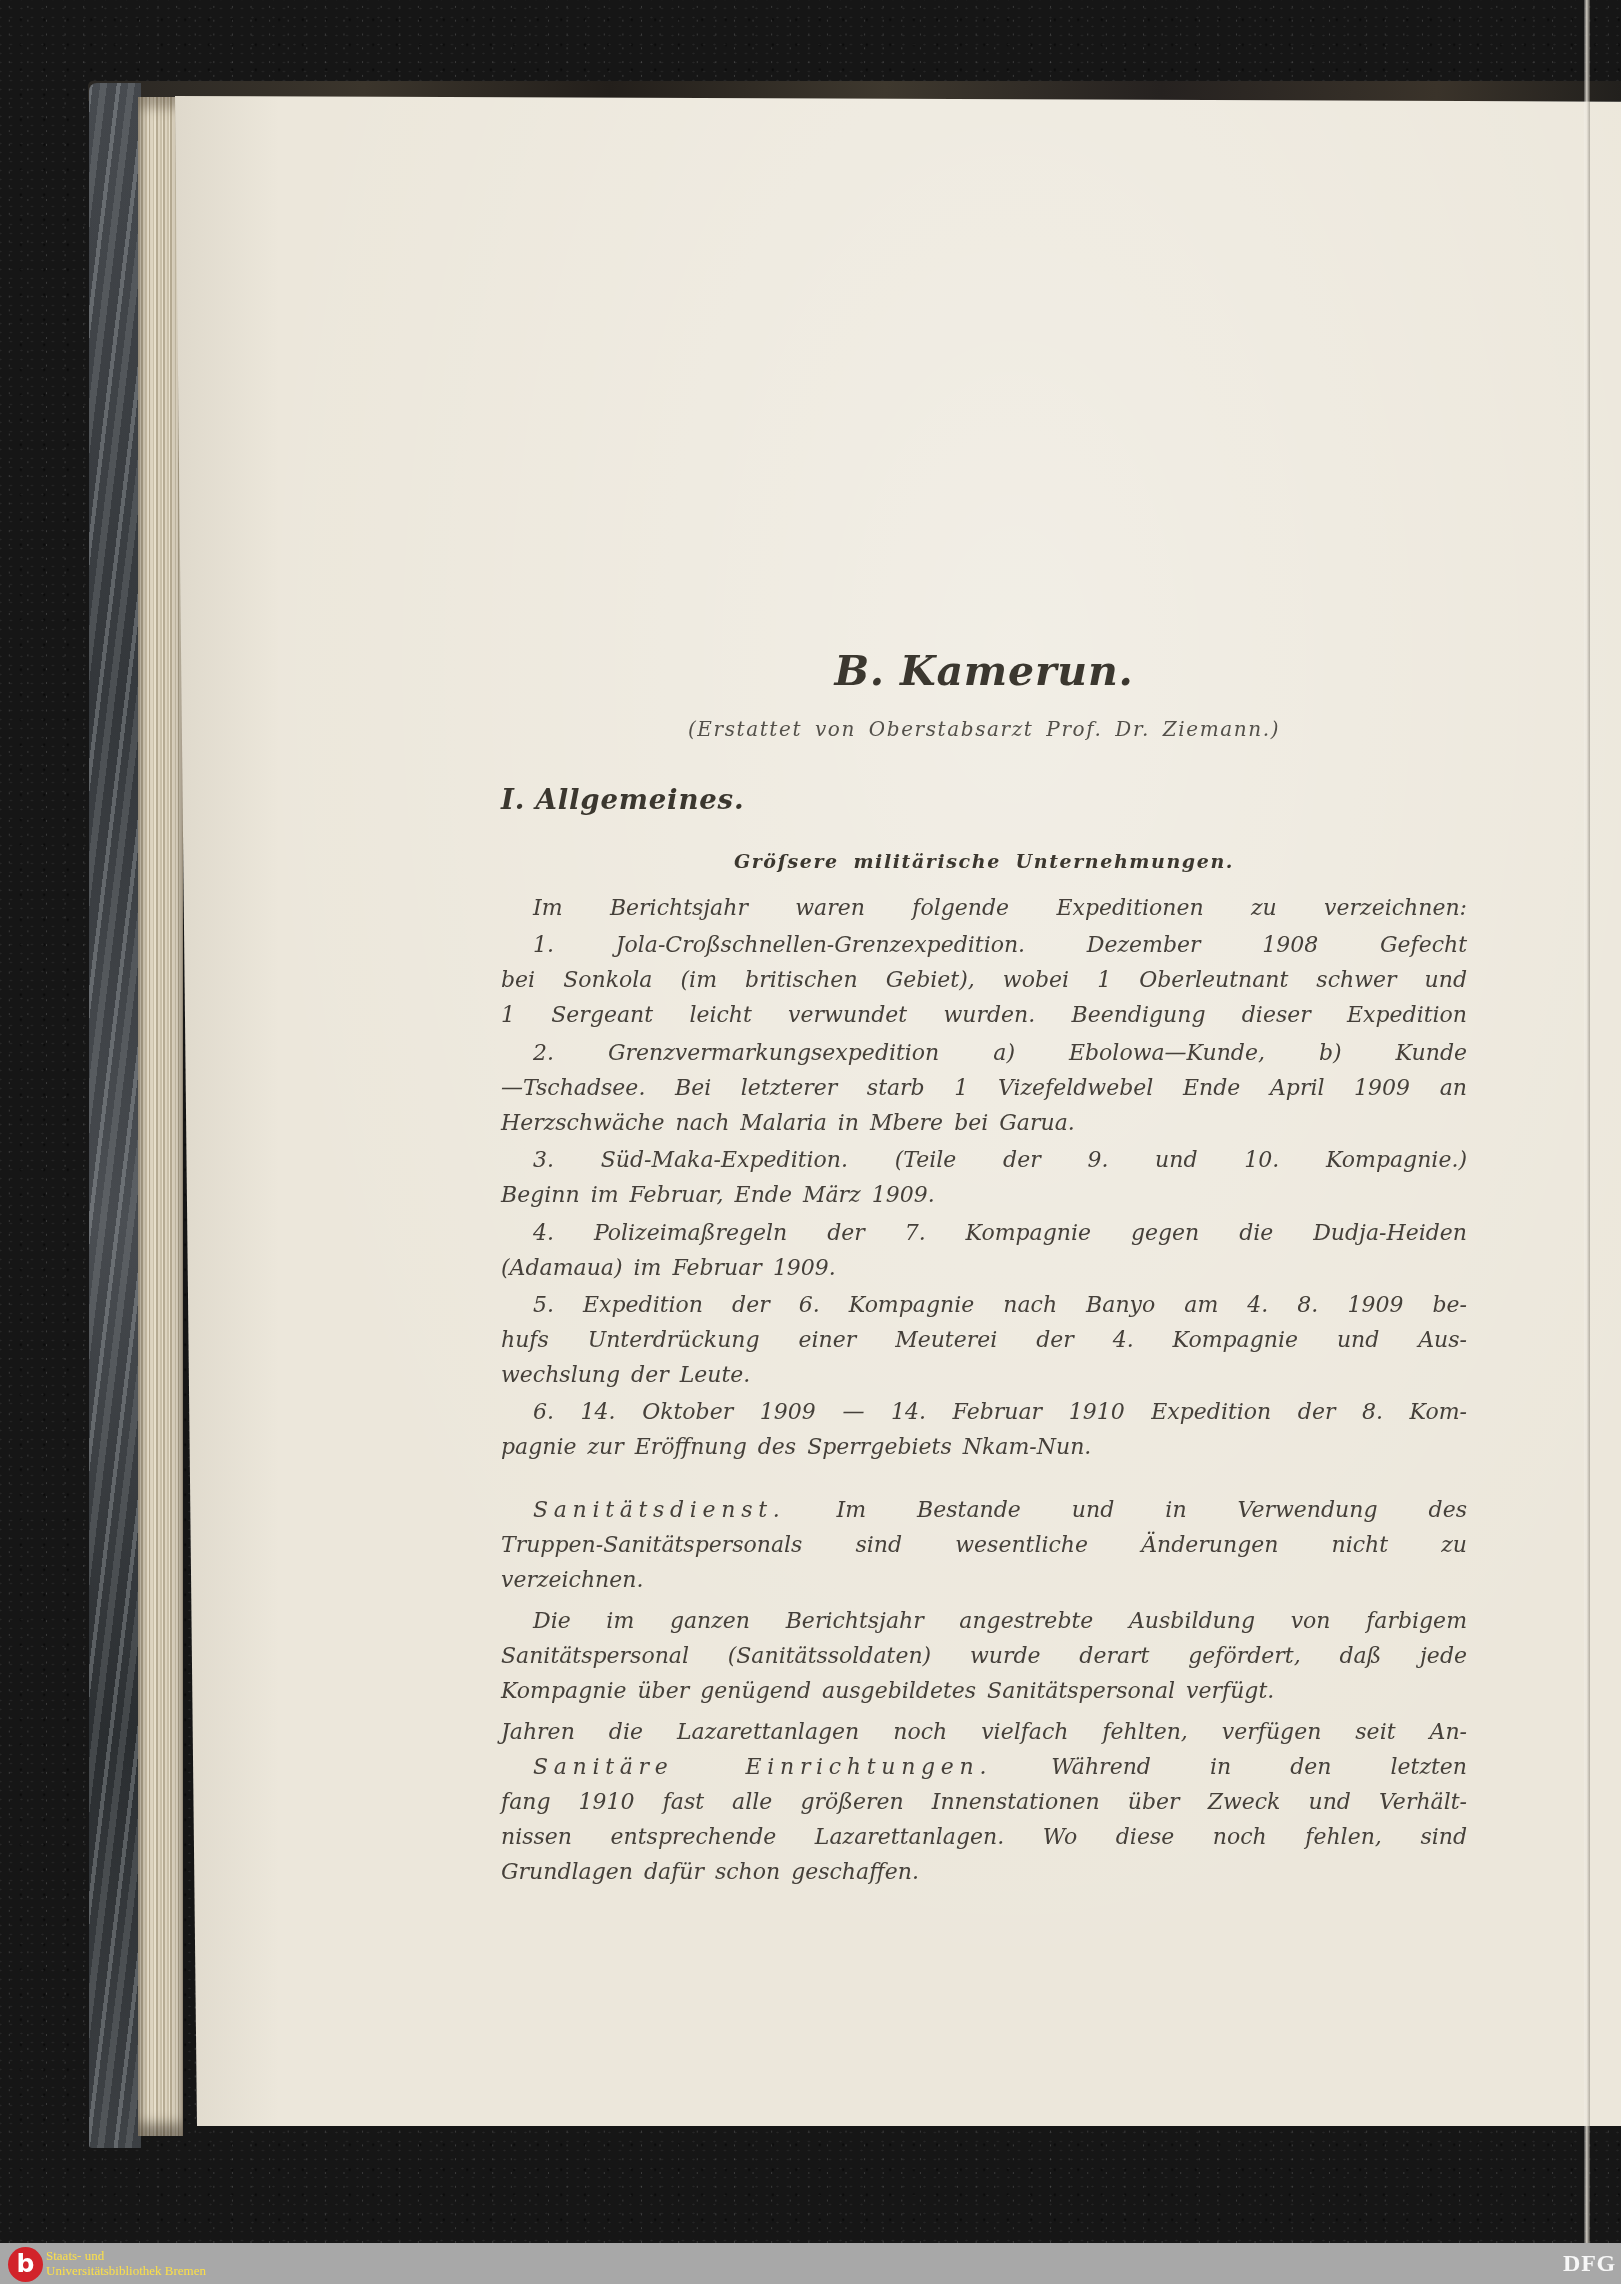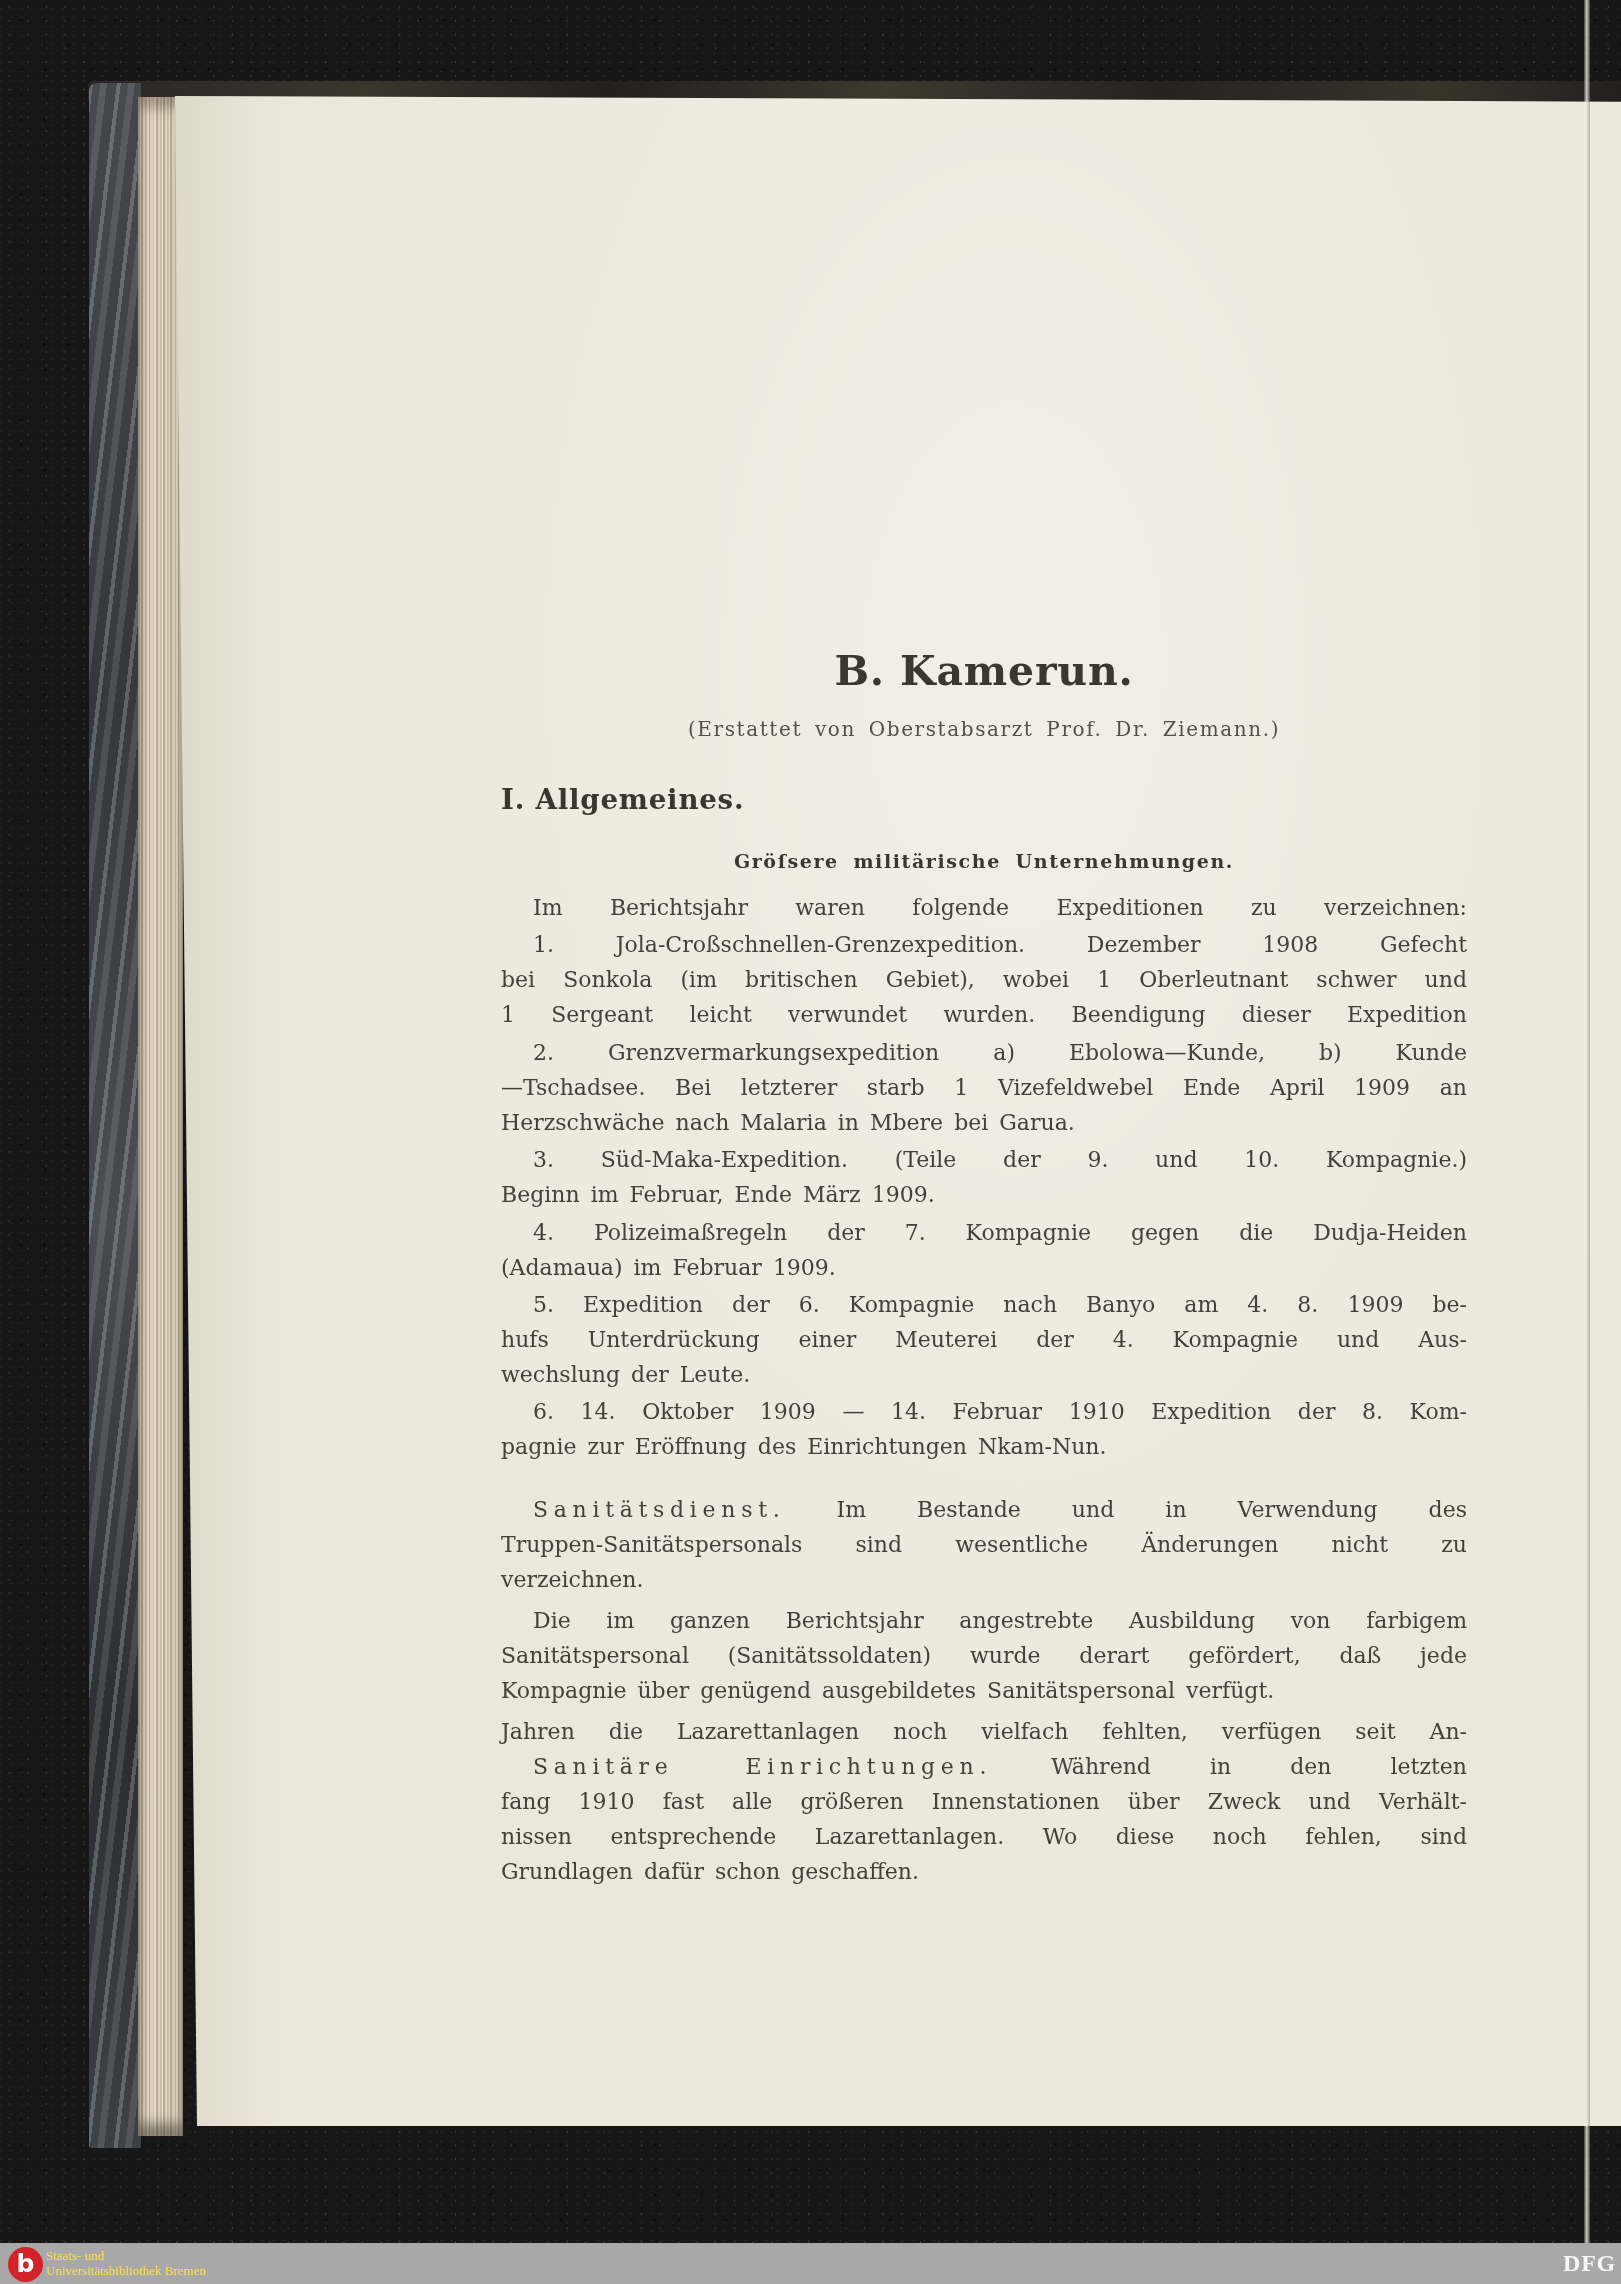--- a/index.html
+++ b/index.html
@@ -33,21 +33,21 @@
     box-shadow:inset 0 11.3px 11.3px rgba(60,50,35,0.35), inset 0 -13px 11.3px rgba(40,34,24,0.45);}
 
   
   .book-page{position:absolute;left:175px;top:96px;width:1446px;height:2030px;
     background:
       radial-gradient(ellipse at 58% 28%, rgba(255,255,255,0.30), transparent 65%),
       linear-gradient(90deg, rgba(105,90,65,0.10), rgba(105,90,65,0.0) 105px),
       #ece7db;
     clip-path:polygon(0 0,100% 5.7px,100% 100%,22px 100%);
     box-shadow:0 2.4px 0 rgba(150,140,120,0.45);
-    color:#45403a;}
+    color:#45403a;font-style:italic;}
 
   .text-column{position:absolute;left:326px;top:0;width:966px;}
 
   .page-title{margin:553px 0 0 0;font-size:41px;line-height:44px;font-weight:bold;
     text-align:center;color:#3b372f;letter-spacing:0.8px;}
   .byline{margin:23px 0 16px 0;font-size:20px;line-height:26px;text-align:center;
     letter-spacing:1.6px;word-spacing:4.9px;color:#53504a;}
   .section-heading{margin:42px 0 0 0;font-size:27.6px;line-height:32px;font-weight:bold;
     text-align:left;color:#3b372f;letter-spacing:0.8px;}
   .subsection-heading{margin:29px 0 0 0;font-size:19px;line-height:32px;font-weight:bold;
@@ -115,21 +115,21 @@
           <div class="tline first">4. Polizeimaßregeln der 7. Kompagnie gegen die Dudja-Heiden</div>
           <div class="tline last">(Adamaua) im Februar 1909.</div>
         </div>
         <div class="paragraph">
           <div class="tline first">5. Expedition der 6. Kompagnie nach Banyo am 4. 8. 1909 be-</div>
           <div class="tline">hufs Unterdrückung einer Meuterei der 4. Kompagnie und Aus-</div>
           <div class="tline last">wechslung der Leute.</div>
         </div>
         <div class="paragraph">
           <div class="tline first">6. 14. Oktober 1909 — 14. Februar 1910 Expedition der 8. Kom-</div>
-          <div class="tline last">pagnie zur Eröffnung des Einrichtungen Nkam-Nun.</div>
+          <div class="tline last">pagnie zur Eröffnung des Sperrgebiets Nkam-Nun.</div>
         </div>
         <div class="paragraph gap-large">
           <div class="tline first"><span class="gesperrt">Sanitätsdienst.</span> <span>Im Bestande und in Verwendung des</span></div>
           <div class="tline">Truppen-Sanitätspersonals sind wesentliche Änderungen nicht zu</div>
           <div class="tline last">verzeichnen.</div>
         </div>
         <div class="paragraph gap-medium">
           <div class="tline first">Die im ganzen Berichtsjahr angestrebte Ausbildung von farbigem</div>
           <div class="tline">Sanitätspersonal (Sanitätssoldaten) wurde derart gefördert, daß jede</div>
           <div class="tline last">Kompagnie über genügend ausgebildetes Sanitätspersonal verfügt.</div>

